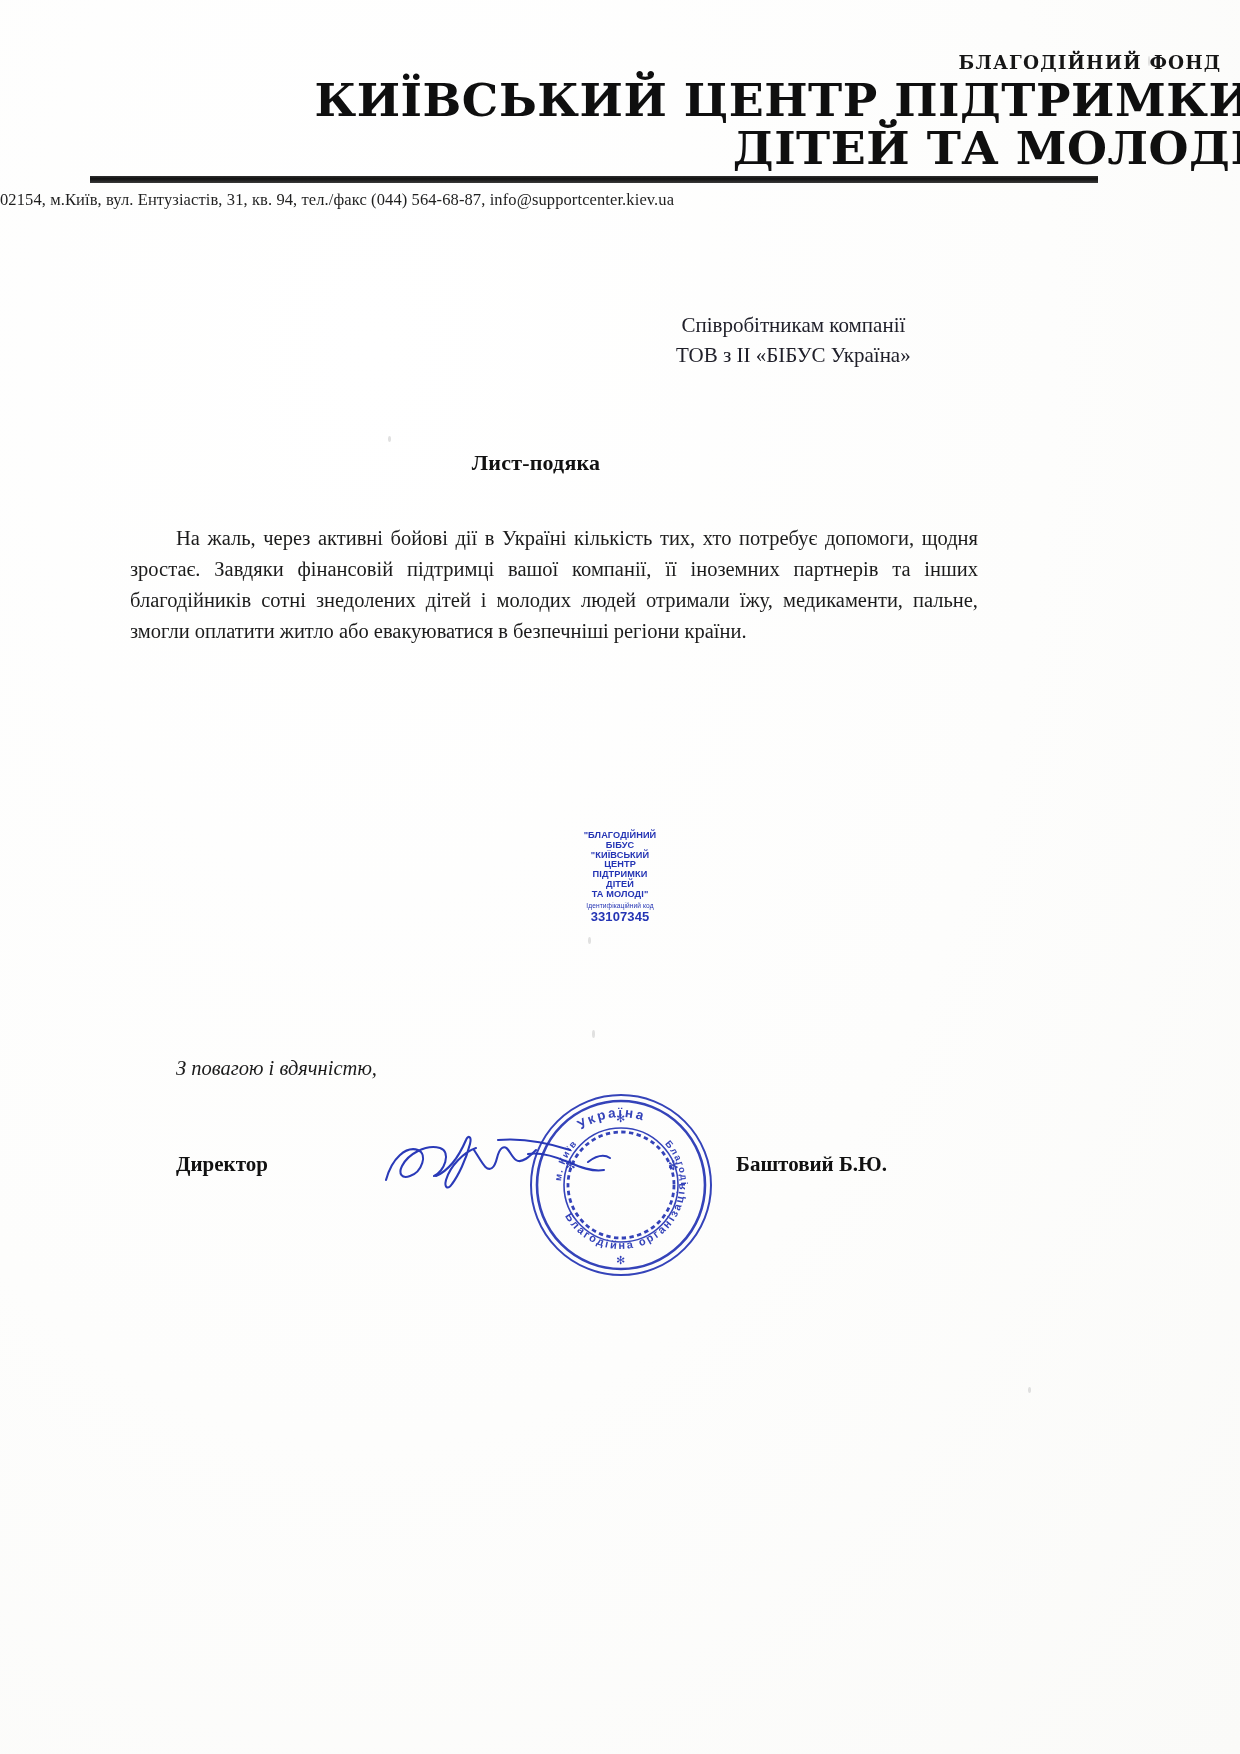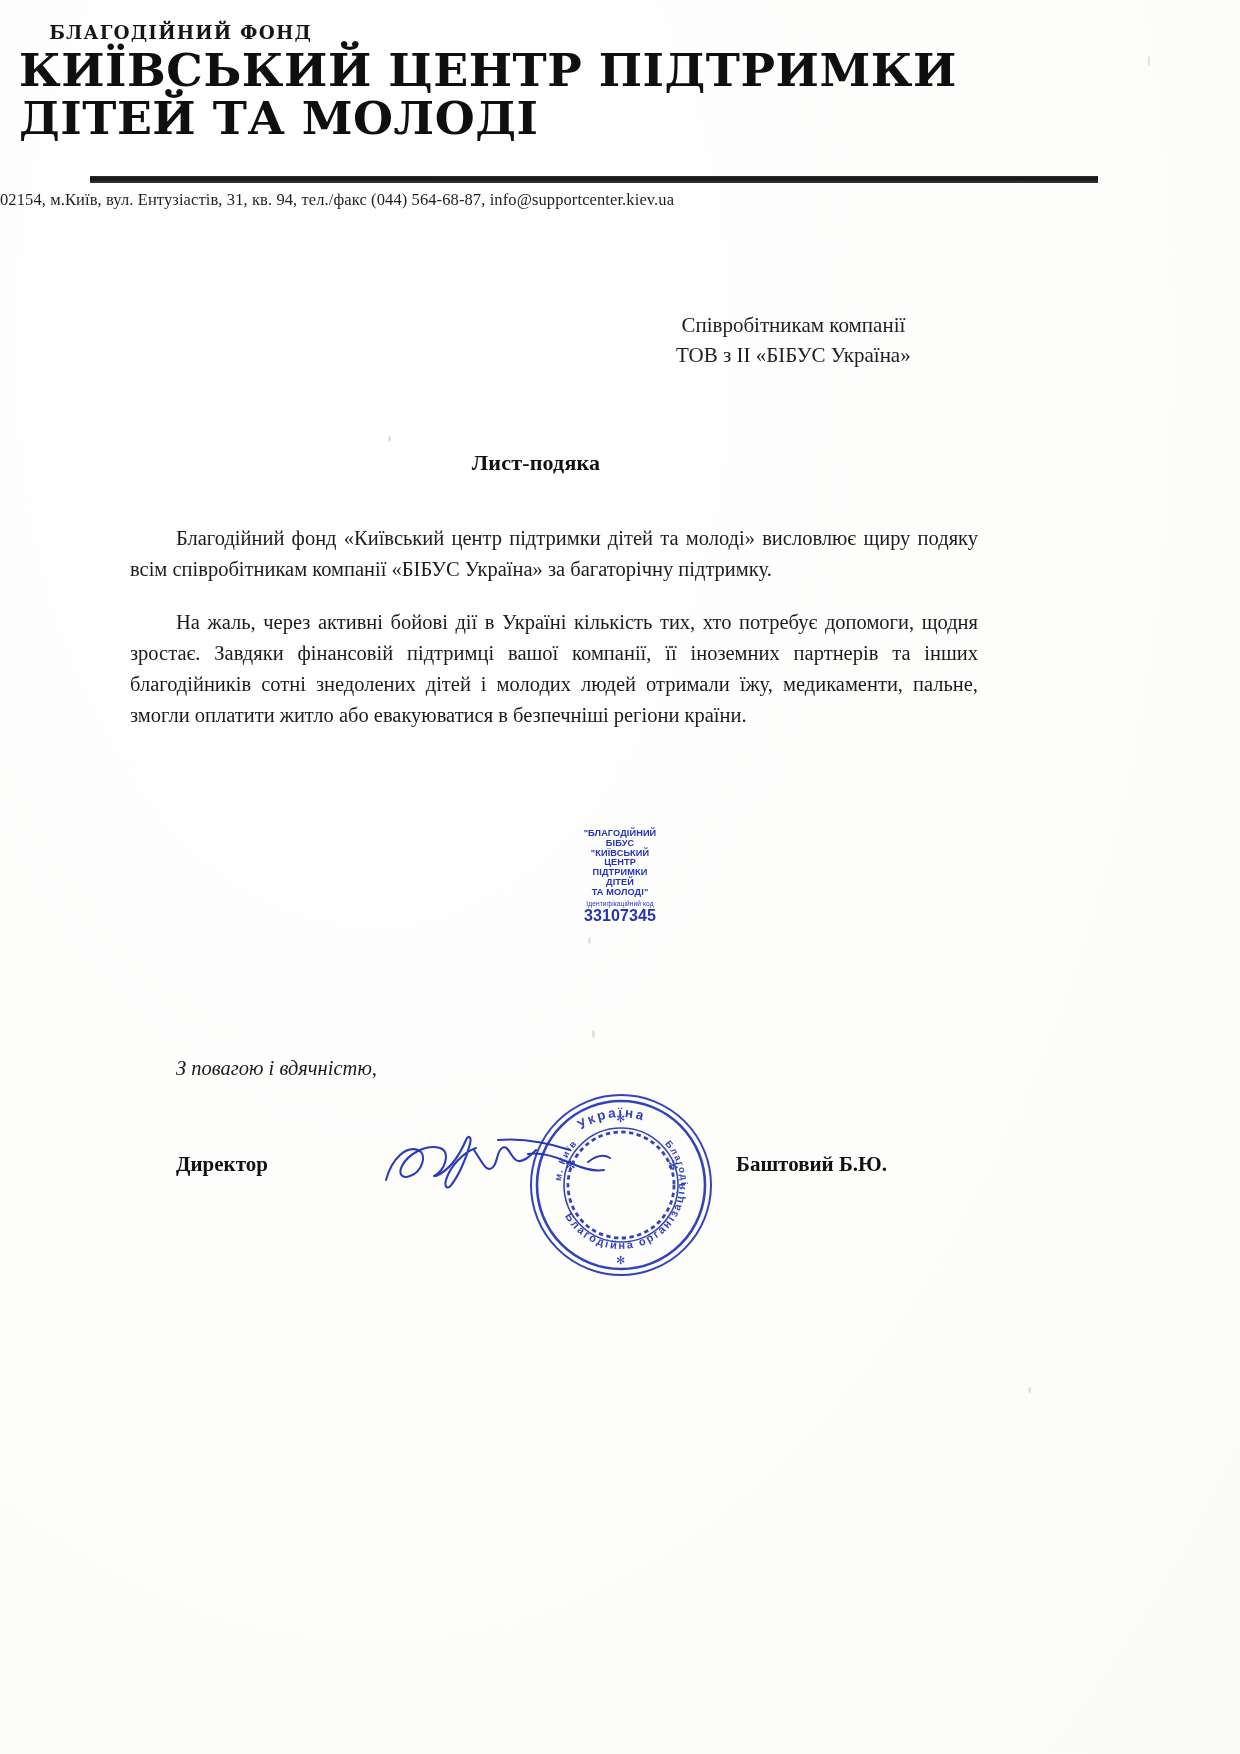--- a/index.html
+++ b/index.html
@@ -20,25 +20,24 @@
   .page {
     position: absolute;
     inset: 0;
     background:
       radial-gradient(ellipse at 30% 20%, #ffffff 0%, #fdfdfc 55%, #fafaf8 100%);
   }
 
   
   .letterhead {
     position: absolute;
-    top: 22px;
+    top: 52px;
     left: 0;
     right: 0;
-    text-align: left;
-    margin-left: 31px;
+    text-align: right;
   }
   .lh-kicker {
     font-family: "DejaVu Serif", "Liberation Serif", serif;
     font-weight: 700;
     font-size: 19px;
     letter-spacing: 1.2px;
     color: #161616;
     text-transform: uppercase;
     line-height: 1.1;
     transform: scaleX(0.97);
@@ -188,21 +187,21 @@
     font-size: 9.2px;
     display: block;
   }
   .seal-center .code-label {
     font-size: 6.6px;
     display: block;
     margin-top: 3px;
     font-weight: 400;
   }
   .seal-center .code-num {
-    font-size: 16px;
+    font-size: 13px;
     display: block;
     margin-top: 1px;
   }
 
   
   .speck {
     position: absolute;
     background: #c9c9c9;
     border-radius: 50%;
     opacity: 0.55;
@@ -224,21 +223,20 @@
   <div class="contact">02154, м.Київ, вул. Ентузіастів, 31,  кв. 94, тел./факс (044) 564-68-87, info@supportcenter.kiev.ua</div>
 
   <div class="addressee">
     <div>Співробітникам компанії</div>
     <div>ТОВ з ІІ «БІБУС Україна»</div>
   </div>
 
   <div class="doc-title">Лист-подяка</div>
 
   <div class="body-text">
-    <p class="para">Благодійний фонд «Київський центр підтримки дітей та молоді» висловлює щиру подяку всім співробітникам компанії «БІБУС Україна» за багаторічну підтримку.</p>
     <p class="para">На жаль, через активні бойові дії в Україні кількість тих, хто потребує допомоги, щодня зростає. Завдяки фінансовій підтримці вашої компанії, її іноземних партнерів та інших благодійників сотні знедолених дітей і молодих людей отримали їжу, медикаменти, пальне, змогли оплатити житло або евакуюватися в безпечніші регіони країни.</p>
   </div>
 
   <div class="sig-regards">З повагою і вдячністю,</div>
   <div class="sig-role">Директор</div>
   <div class="sig-name">Баштовий Б.Ю.</div>
 
   <svg class="signature-mark" viewBox="0 0 260 92">
     <g fill="none" stroke="#2a3ab8" stroke-width="2.1" stroke-linecap="round" stroke-linejoin="round">
       <path d="M8,62 C14,40 28,28 40,32 C50,36 44,54 32,58 C24,61 20,56 24,48

